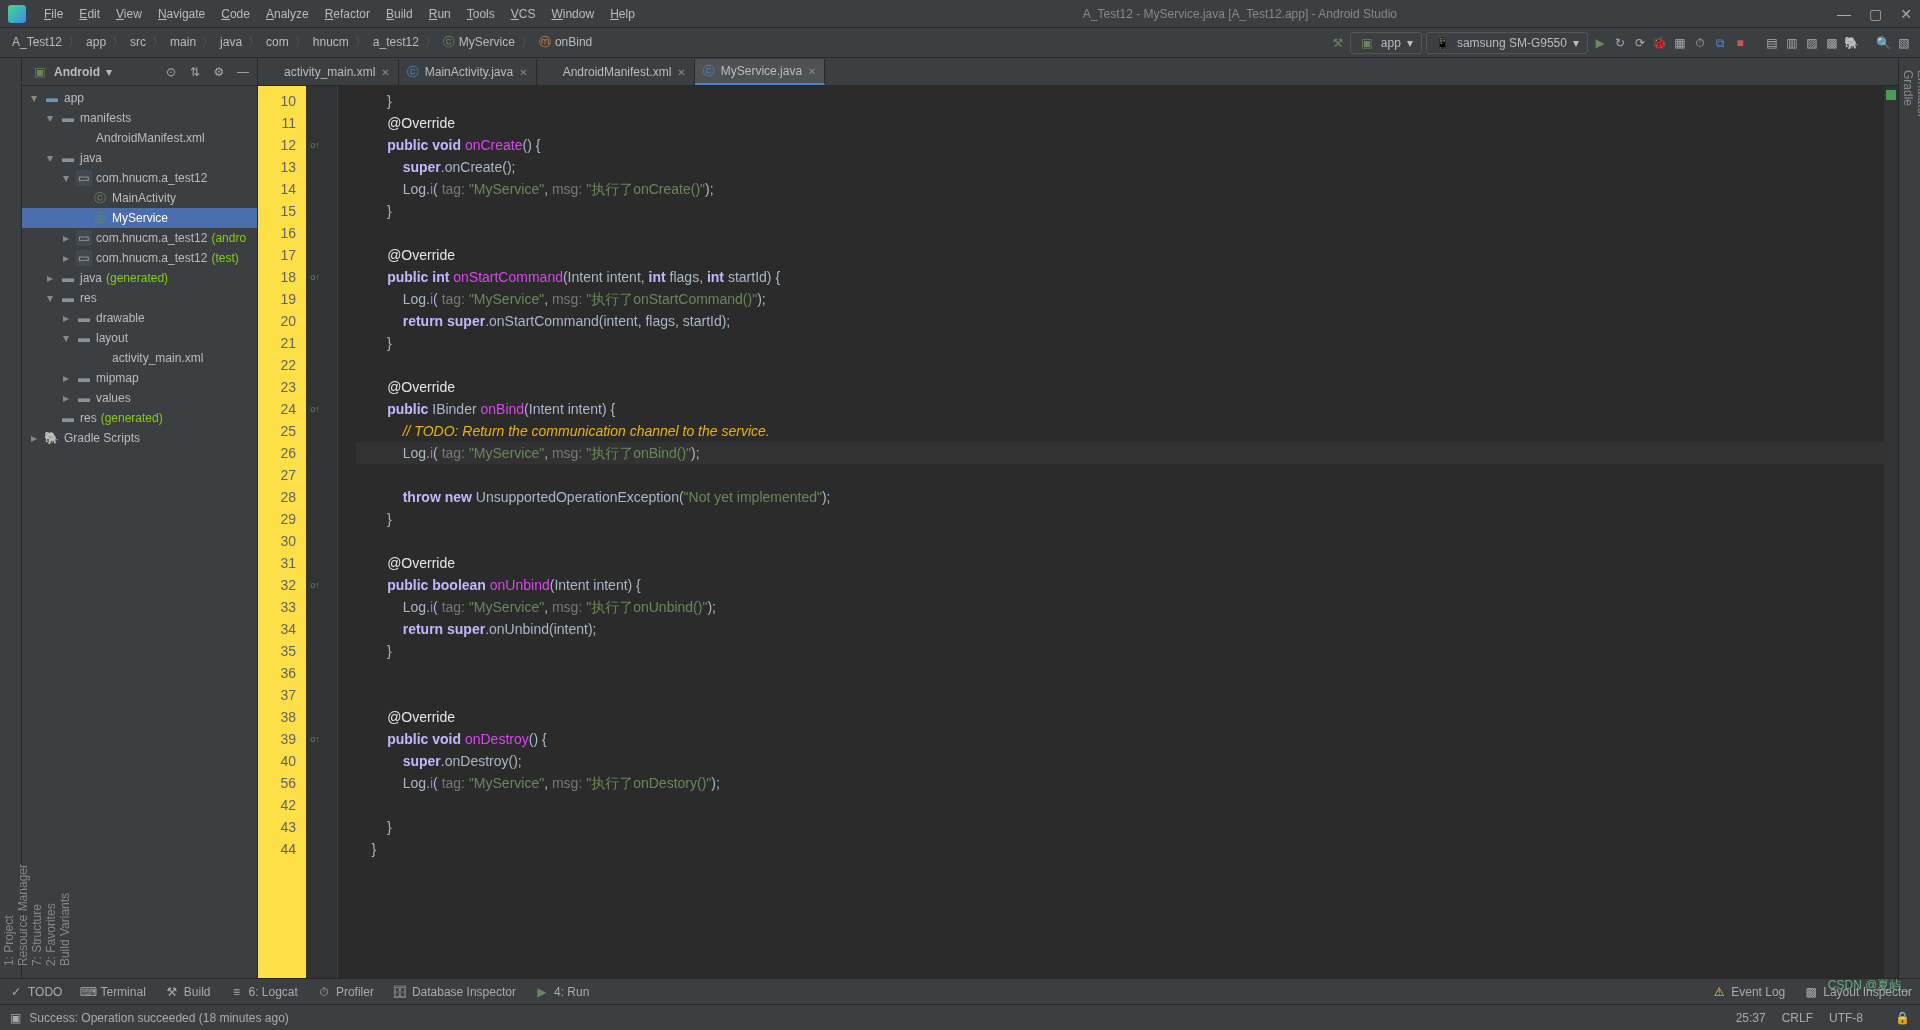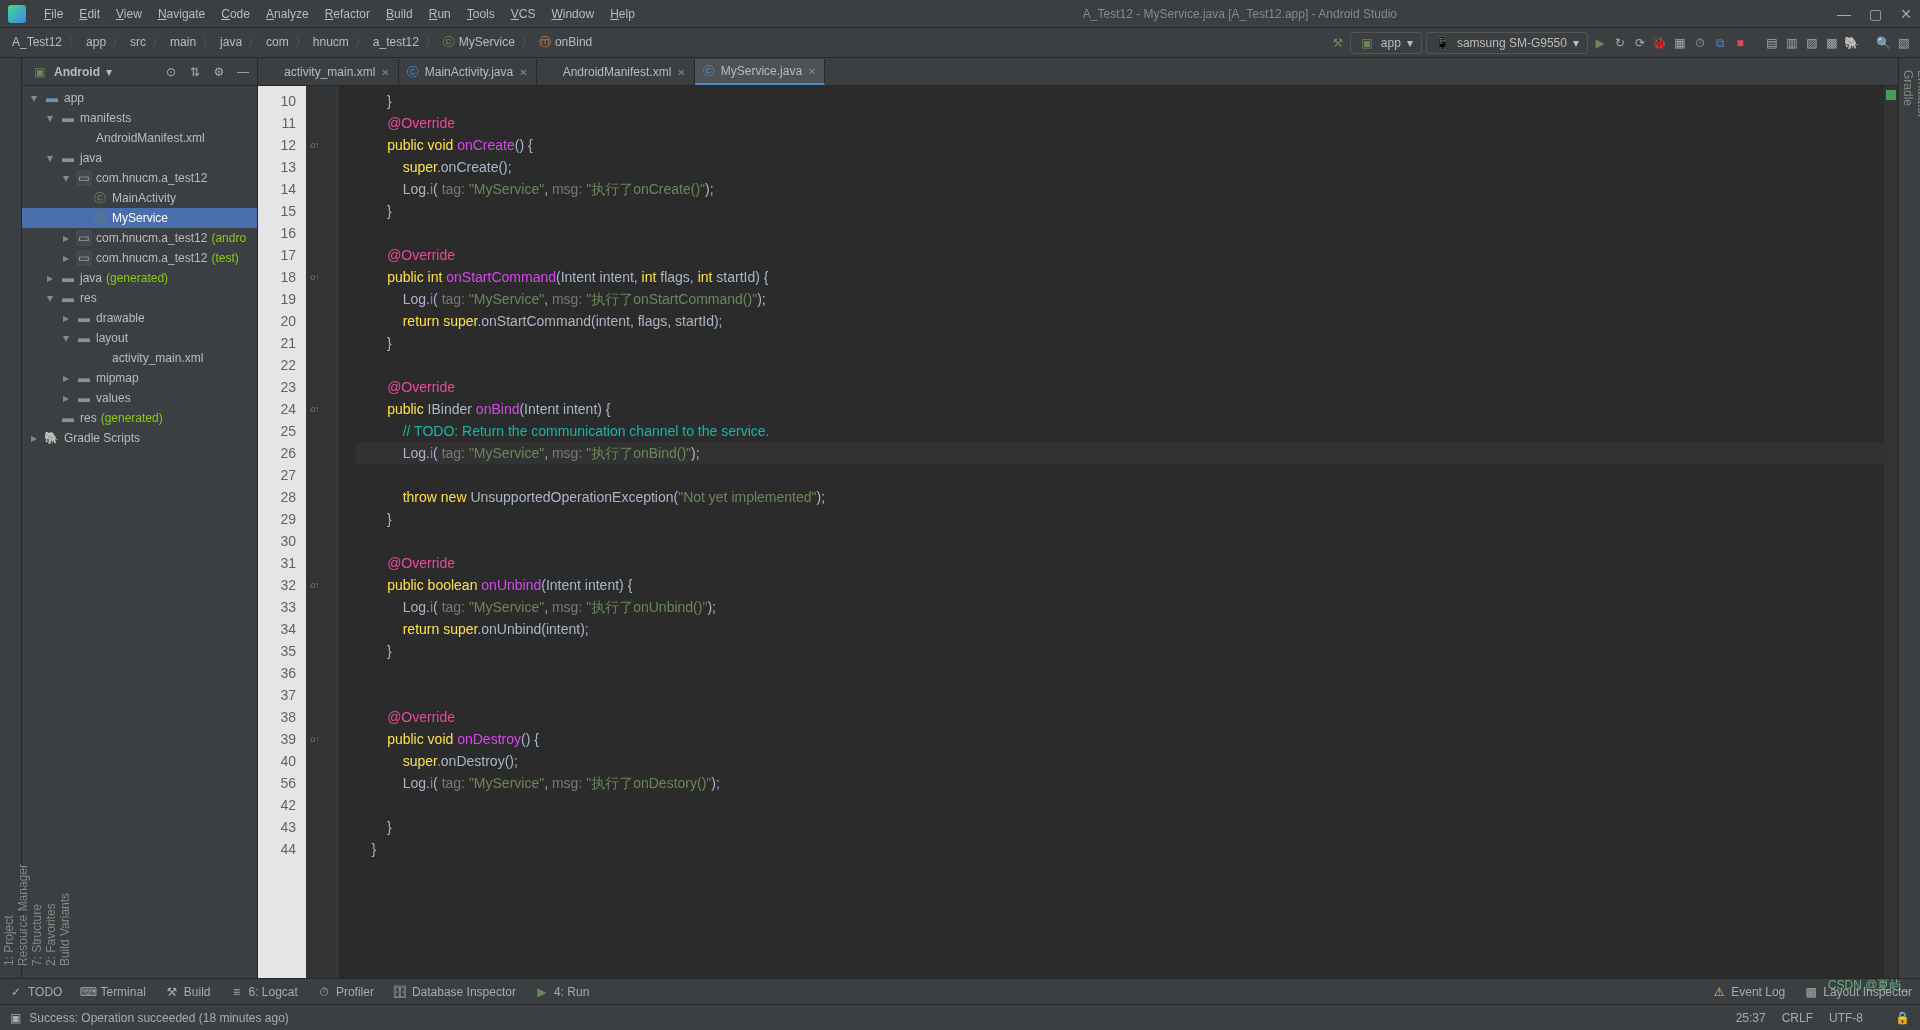--- a/index.html
+++ b/index.html
@@ -44,33 +44,33 @@
 .treerow span.name { white-space:nowrap; }
 .treerow span.dim { color:#84cc16; margin-left:4px; }
 .pad0{padding-left:6px}.pad1{padding-left:22px}.pad2{padding-left:38px}.pad3{padding-left:54px}
 .editor { flex:1; display:flex; flex-direction:column; background:#2b2b2b; }
 .tabs { height:28px; display:flex; align-items:flex-end; background:#3c3f41; border-bottom:1px solid #282828; }
 .etab { height:26px; padding:0 8px; display:flex; align-items:center; gap:6px; background:#3c3f41; color:#bbb; border-right:1px solid #282828; cursor:pointer; }
 .etab.active { background:#4e5254; border-bottom:2px solid #4a88c7; }
 .etab .close { color:#888; font-size:10px; }
 .etab .ficon { width:12px; }
 .codearea { flex:1; display:flex; font-family:"Consolas","JetBrains Mono",monospace; font-size:14px; overflow:hidden; position:relative; }
-.gutter { width:48px; background:#e5e5e5; text-align:right; color:#606366; padding:4px 10px 4px 0; line-height:22px; user-select:none; }
+.gutter { width:48px; background:#fde047; text-align:right; color:#606366; padding:4px 10px 4px 0; line-height:22px; user-select:none; }
 .marks { width:18px; background:#313335; padding:4px 0; line-height:22px; }
 .marks .mk { height:22px; display:flex; align-items:center; justify-content:center; font-size:9px; }
 .marks .ov { color:#6a8759; }
 .fold { width:14px; background:#313335; border-right:1px solid #404040; }
 .code { flex:1; padding:4px 0 4px 18px; line-height:22px; white-space:pre; color:#a9b7c6; overflow:auto; }
 .code .line { height:22px; }
 .code .line.cur { background:#323232; }
-.kw { color:#fde047; }
+.kw { color:#c4b5fd;font-weight:bold; }
 .fn { color:#d946ef; }
 .str { color:#6a8759; }
-.cmt { color:#14b8a6; }
-.ann { color:#ec4899;text-align:center; }
+.cmt { color:#eab308; font-style:italic; }
+.ann { color:#e5e5e5;text-align:center; }
 .hint { color:#787878; }
 .scrollmap { width:14px; background:#313335; position:relative; }
 .scrollmap .ok { position:absolute; top:4px; right:2px; width:10px; height:10px; background:#499c54; }
 .bottomtools { height:26px; background:#3c3f41; border-top:1px solid #282828; display:flex; align-items:center; padding:0 8px; gap:18px; color:#aaa; }
 .bottomtools .tool { display:flex; align-items:center; gap:4px; cursor:pointer; }
 .bottomtools .right { margin-left:auto; display:flex; gap:18px; }
 .statusbar { height:26px; background:#3c3f41; border-top:1px solid #282828; display:flex; align-items:center; padding:0 10px; color:#aaa; }
 .statusbar .left { display:flex; gap:8px; align-items:center; }
 .statusbar .right { margin-left:auto; display:flex; gap:16px; align-items:center; }
 .watermark { position:absolute; right:12px; bottom:36px; color:#86efac; font-size:12px; opacity:0.6; }

